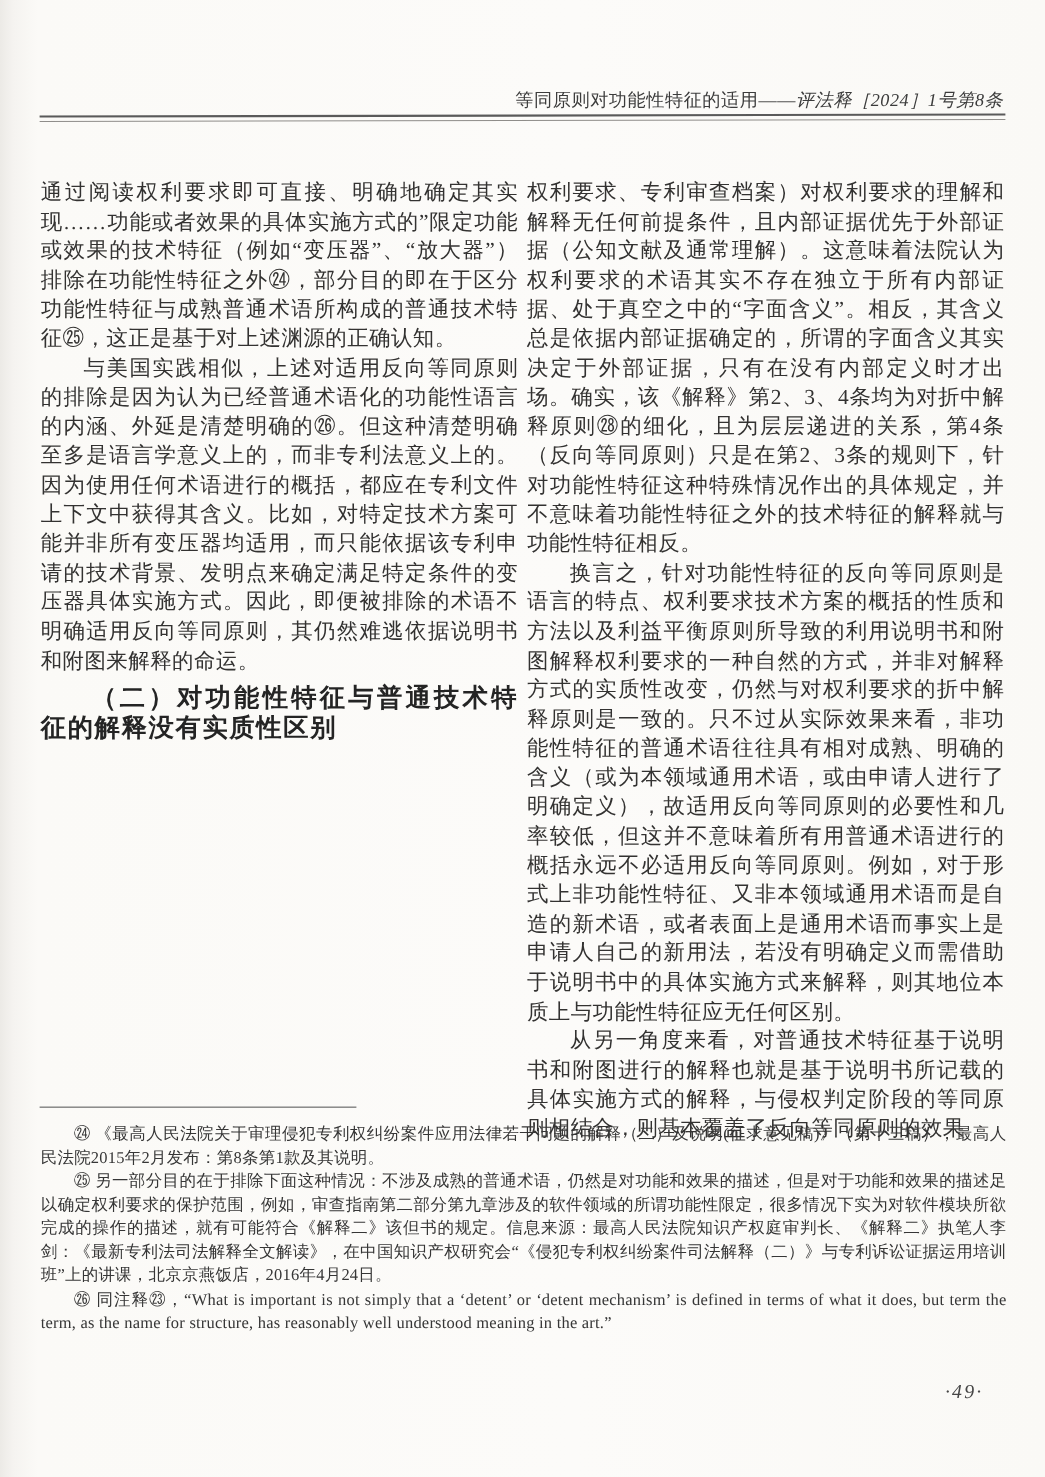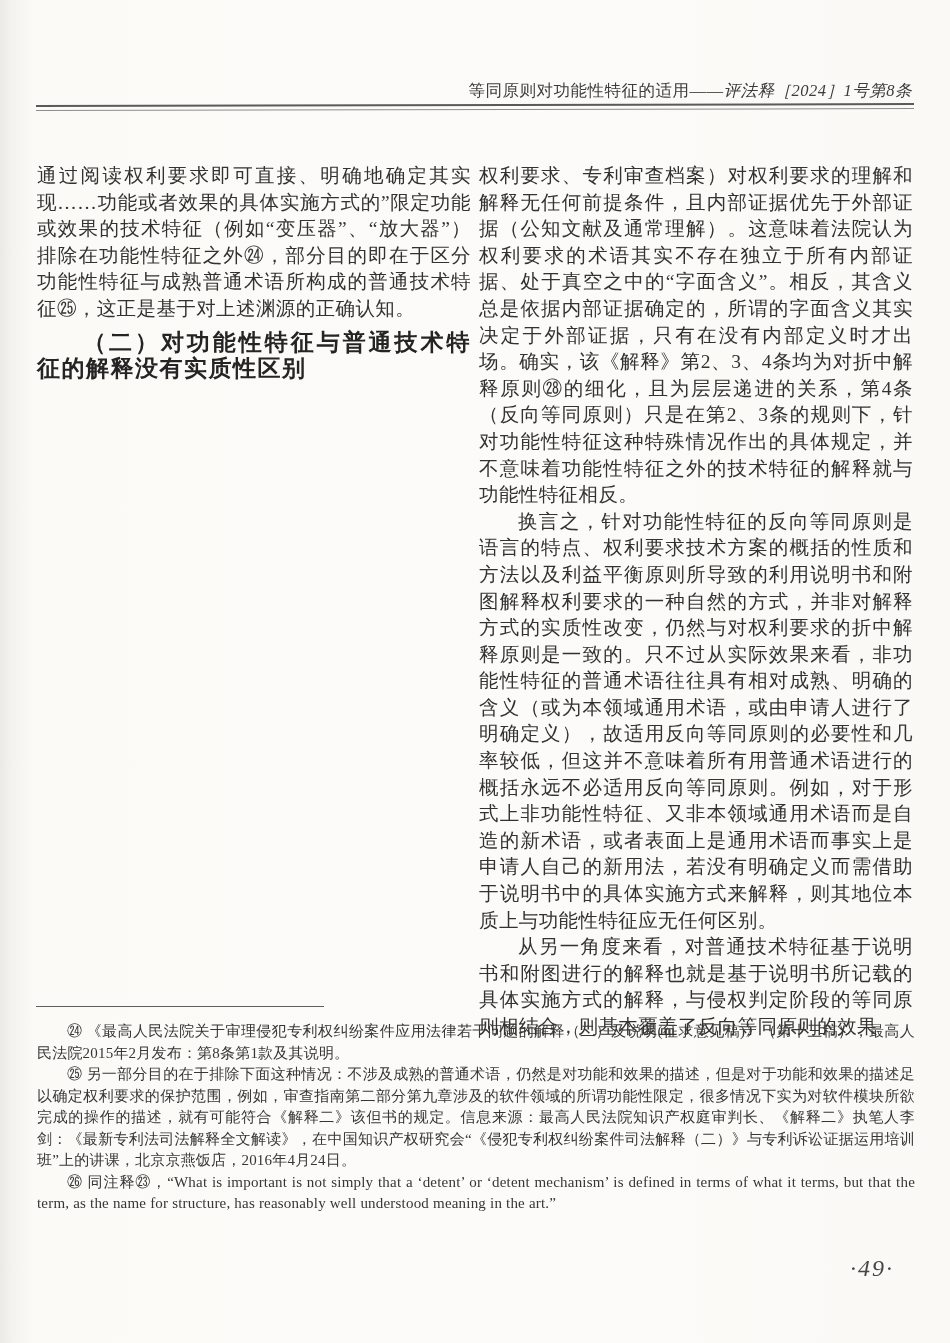--- a/index.html
+++ b/index.html
@@ -70,50 +70,51 @@
     line-height: 21.5px;
     letter-spacing: 0.2px;
     text-align: justify;
     color: #363636;
   }
   .footnotes .para { text-indent: 2em; }
   .page-number {
     position: absolute;
     right: 56px; top: 1255px;
     font-style: italic;
-    font-size: 24px;
+    font-size: 18px;
     letter-spacing: 2px;
     color: #464646;
   }
 </style>
 </head>
 <body>
 
 <div class="page">
 
   <div class="running-header">
     <span>等同原则对功能性特征的适用</span><span>——</span><span class="sub">评法释［2024］1号第8条</span>
   </div>
 
   <div class="header-rule"></div>
 
   <div class="col col-left">
       <p class="para">通过阅读权利要求即可直接、明确地确定其实现……功能或者效果的具体实施方式的”限定功能或效果的技术特征（例如“变压器”、“放大器”）排除在功能性特征之外㉔，部分目的即在于区分功能性特征与成熟普通术语所构成的普通技术特征㉕，这正是基于对上述渊源的正确认知。</p>
+      <p class="para indent">与美国实践相似，上述对适用反向等同原则的排除是因为认为已经普通术语化的功能性语言的内涵、外延是清楚明确的㉖。但这种清楚明确至多是语言学意义上的，而非专利法意义上的。因为使用任何术语进行的概括，都应在专利文件上下文中获得其含义。比如，对特定技术方案可能并非所有变压器均适用，而只能依据该专利申请的技术背景、发明点来确定满足特定条件的变压器具体实施方式。因此，即便被排除的术语不明确适用反向等同原则，其仍然难逃依据说明书和附图来解释的命运。</p>
       <p class="para heading">（二）对功能性特征与普通技术特征的解释没有实质性区别</p>
     </div>
 
   <div class="col col-right">
       <p class="para">权利要求、专利审查档案）对权利要求的理解和解释无任何前提条件，且内部证据优先于外部证据（公知文献及通常理解）。这意味着法院认为权利要求的术语其实不存在独立于所有内部证据、处于真空之中的“字面含义”。相反，其含义总是依据内部证据确定的，所谓的字面含义其实决定于外部证据，只有在没有内部定义时才出场。确实，该《解释》第2、3、4条均为对折中解释原则㉘的细化，且为层层递进的关系，第4条（反向等同原则）只是在第2、3条的规则下，针对功能性特征这种特殊情况作出的具体规定，并不意味着功能性特征之外的技术特征的解释就与功能性特征相反。</p>
       <p class="para indent">换言之，针对功能性特征的反向等同原则是语言的特点、权利要求技术方案的概括的性质和方法以及利益平衡原则所导致的利用说明书和附图解释权利要求的一种自然的方式，并非对解释方式的实质性改变，仍然与对权利要求的折中解释原则是一致的。只不过从实际效果来看，非功能性特征的普通术语往往具有相对成熟、明确的含义（或为本领域通用术语，或由申请人进行了明确定义），故适用反向等同原则的必要性和几率较低，但这并不意味着所有用普通术语进行的概括永远不必适用反向等同原则。例如，对于形式上非功能性特征、又非本领域通用术语而是自造的新术语，或者表面上是通用术语而事实上是申请人自己的新用法，若没有明确定义而需借助于说明书中的具体实施方式来解释，则其地位本质上与功能性特征应无任何区别。</p>
       <p class="para indent">从另一角度来看，对普通技术特征基于说明书和附图进行的解释也就是基于说明书所记载的具体实施方式的解释，与侵权判定阶段的等同原则相结合，则基本覆盖了反向等同原则的效果</p>
     </div>
 
   <div class="footnote-sep"></div>
 
   <div class="footnotes">
       <p class="para indent">㉔ 《最高人民法院关于审理侵犯专利权纠纷案件应用法律若干问题的解释（二）及说明(征求意见稿)》（第十三稿），最高人民法院2015年2月发布：第8条第1款及其说明。</p>
       <p class="para indent">㉕ 另一部分目的在于排除下面这种情况：不涉及成熟的普通术语，仍然是对功能和效果的描述，但是对于功能和效果的描述足以确定权利要求的保护范围，例如，审查指南第二部分第九章涉及的软件领域的所谓功能性限定，很多情况下实为对软件模块所欲完成的操作的描述，就有可能符合《解释二》该但书的规定。信息来源：最高人民法院知识产权庭审判长、《解释二》执笔人李剑：《最新专利法司法解释全文解读》，在中国知识产权研究会“《侵犯专利权纠纷案件司法解释（二）》与专利诉讼证据运用培训班”上的讲课，北京京燕饭店，2016年4月24日。</p>
-      <p class="para indent">㉖ 同注释㉓，“What is important is not simply that a ‘detent’ or ‘detent mechanism’ is defined in terms of what it terms, but that the term, as the name for structure, has reasonably well understood meaning in the art.”</p>
+      <p class="para indent">㉖ 同注释㉓，“What is important is not simply that a ‘detent’ or ‘detent mechanism’ is defined in terms of what it does, but term the term, as the name for structure, has reasonably well understood meaning in the art.”</p>
     </div>
 
   <div class="page-number">·49·</div>
 
 </div>
 
 </body></html>

